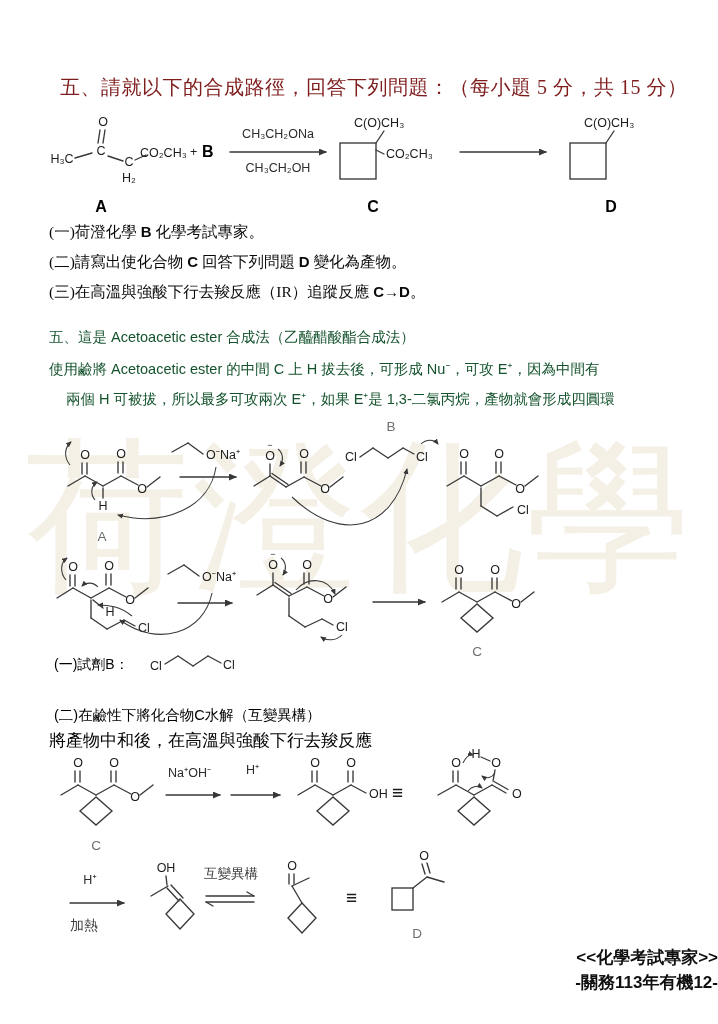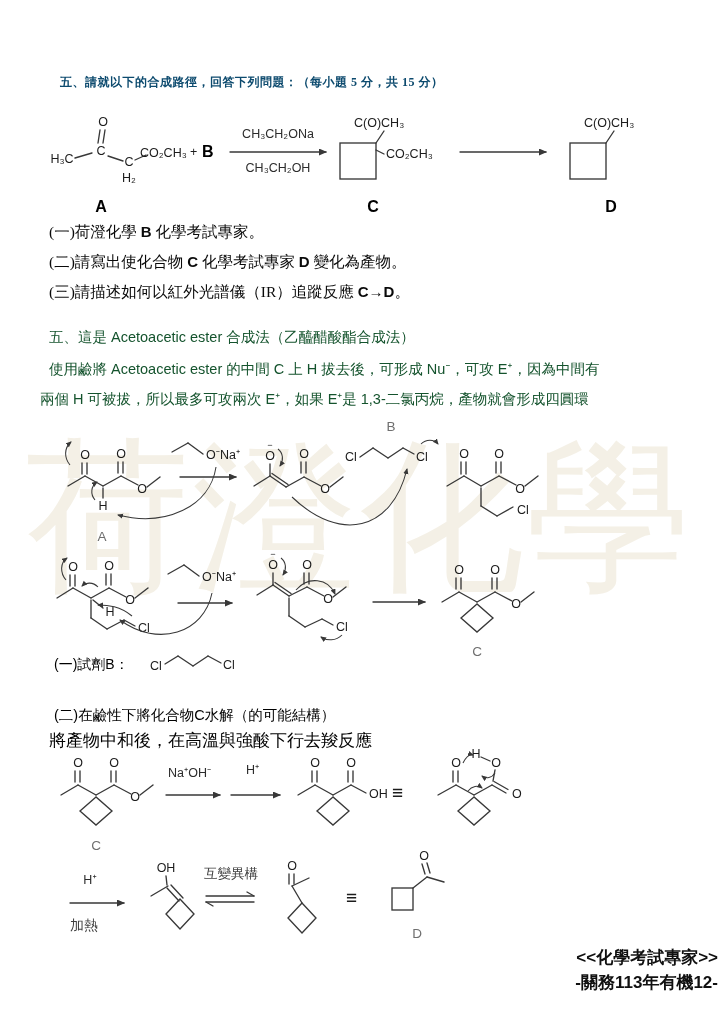--- a/index.html
+++ b/index.html
@@ -1,20 +1,20 @@
 <!DOCTYPE html>
 <html><head>
 <meta charset="utf-8">
 <style>
   *{margin:0;padding:0;box-sizing:border-box}
   html,body{width:718px;height:1024px}
   body{position:relative;background:#ffffff;font-family:"Liberation Sans",sans-serif;overflow:hidden}
   .abs{position:absolute;z-index:1}
   .serif{font-family:"Liberation Serif",serif}
-  .title{font-size:12px;font-weight:bold;color:#0c4a6e;letter-spacing:.5px;white-space:nowrap}
+  .title{font-size:20px;font-weight:normal;color:#7f1d1d;letter-spacing:.5px;white-space:nowrap}
   .q{font-size:15.5px;color:#0a0a0a;white-space:nowrap}
   .q b{font-family:"Liberation Sans",sans-serif;font-size:15px}
   .ans{font-size:14.5px;color:#14532d;white-space:nowrap}
   .wm{position:absolute;z-index:0;font-size:165px;font-weight:normal;color:#f4f0e6;line-height:1;white-space:nowrap;letter-spacing:2px}
   svg.layer{position:absolute;z-index:1;overflow:visible}
   .bond{stroke:#383838;stroke-width:1.35;fill:none;stroke-linecap:round}
   .curve{stroke:#383838;stroke-width:1.05;fill:none}
   .ring{stroke:#383838;stroke-width:1.35;fill:none}
   .at{font-size:12.5px;fill:#1c1c1c}
   .sm{font-size:9px;fill:#1c1c1c}
@@ -70,26 +70,26 @@
   <line class="bond" x1="420" y1="47" x2="506" y2="47" marker-end="url(#m1)"></line>
   <g>
     <rect class="ring" x="530" y="38" width="36" height="36"></rect>
     <line class="bond" x1="566" y1="38" x2="574" y2="26"></line>
     <text class="at" x="544" y="22">C(O)CH₃</text>
     <text class="bd" x="571" y="107" text-anchor="middle">D</text>
   </g>
 </svg>
 
 <div class="abs serif q" style="left:49px;top:222px"><span>(一)荷澄化學 </span><b>B</b><span> 化學考試專家。</span></div>
-<div class="abs serif q" style="left:49px;top:252px"><span>(二)請寫出使化合物 </span><b>C</b><span> 化學考試專家 </span><b>D</b><span> 變化為產物。</span></div>
-<div class="abs serif q" style="left:49px;top:282px"><span>(三)請描述如何以紅外光譜儀（IR）追蹤反應 </span><b>C→D</b><span>。</span></div>
+<div class="abs serif q" style="left:49px;top:252px"><span>(二)請寫出使化合物 </span><b>C</b><span> 回答下列問題 </span><b>D</b><span> 變化為產物。</span></div>
+<div class="abs serif q" style="left:49px;top:282px"><span>(三)在高溫與強酸下行去羧反應（IR）追蹤反應 </span><b>C→D</b><span>。</span></div>
 
 <div class="abs ans" style="left:49px;top:328px">五、這是 Acetoacetic ester 合成法（乙醯醋酸酯合成法）</div>
 <div class="abs ans" style="left:49px;top:358px">使用鹼將 Acetoacetic ester 的中間 C 上 H 拔去後，可形成 Nu⁻，可攻 E⁺，因為中間有</div>
-<div class="abs ans" style="left:40px;top:388px">兩個 H 可被拔，所以最多可攻兩次 E⁺，如果 E⁺是 1,3-二氯丙烷，產物就會形成四圓環</div>
+<div class="abs ans" style="left:66px;top:388px">兩個 H 可被拔，所以最多可攻兩次 E⁺，如果 E⁺是 1,3-二氯丙烷，產物就會形成四圓環</div>
 
 <svg class="layer" style="left:40px;top:415px" width="640" height="140">
   <defs>
     <marker id="m2" markerWidth="9" markerHeight="8" refX="7" refY="3.5" orient="auto" markerUnits="userSpaceOnUse">
         <path d="M0,0 L8,3.5 L0,7 Z" fill="#383838"></path>
       </marker>
     <marker id="c2" markerWidth="7" markerHeight="6" refX="5" refY="2.6" orient="auto" markerUnits="userSpaceOnUse">
         <path d="M0,0 L6,2.6 L0,5.2 Z" fill="#383838"></path>
       </marker>
   </defs>
@@ -251,21 +251,21 @@
 <div class="abs cjk" style="left:54px;top:656px;font-size:14px">(一)試劑B：</div>
 <svg class="layer" style="left:148px;top:648px" width="110" height="30">
   <text class="at" x="2" y="22">Cl</text>
   <line class="bond" x1="17" y1="16" x2="30" y2="8"></line>
     <line class="bond" x1="30" y1="8" x2="45" y2="18"></line>
     <line class="bond" x1="45" y1="18" x2="60" y2="8"></line>
     <line class="bond" x1="60" y1="8" x2="73" y2="15"></line>
   <text class="at" x="75" y="21">Cl</text>
 </svg>
 
-<div class="abs cjk" style="left:54px;top:706px;font-size:14.5px">(二)在鹼性下將化合物C水解（的可能結構）</div>
+<div class="abs cjk" style="left:54px;top:706px;font-size:14.5px">(二)在鹼性下將化合物C水解（互變異構）</div>
 <div class="abs cjk" style="left:49px;top:729px;font-size:17px">將產物中和後，在高溫與強酸下行去羧反應</div>
 
 <svg class="layer" style="left:40px;top:750px" width="640" height="112">
   <defs>
     <marker id="m4" markerWidth="9" markerHeight="8" refX="7" refY="3.5" orient="auto" markerUnits="userSpaceOnUse">
         <path d="M0,0 L8,3.5 L0,7 Z" fill="#383838"></path>
       </marker>
     <marker id="c4" markerWidth="7" markerHeight="6" refX="5" refY="2.6" orient="auto" markerUnits="userSpaceOnUse">
         <path d="M0,0 L6,2.6 L0,5.2 Z" fill="#383838"></path>
       </marker>

